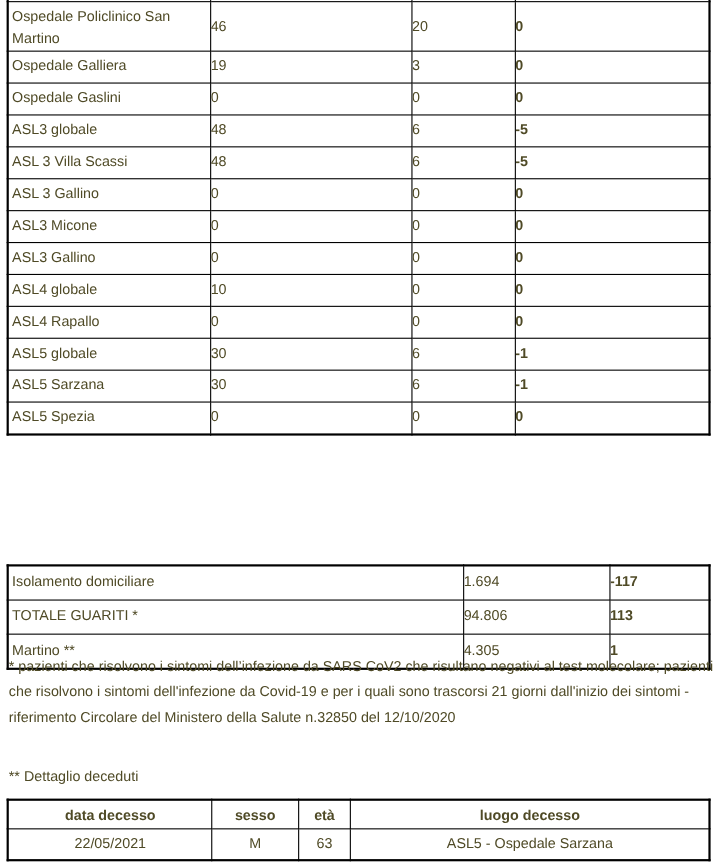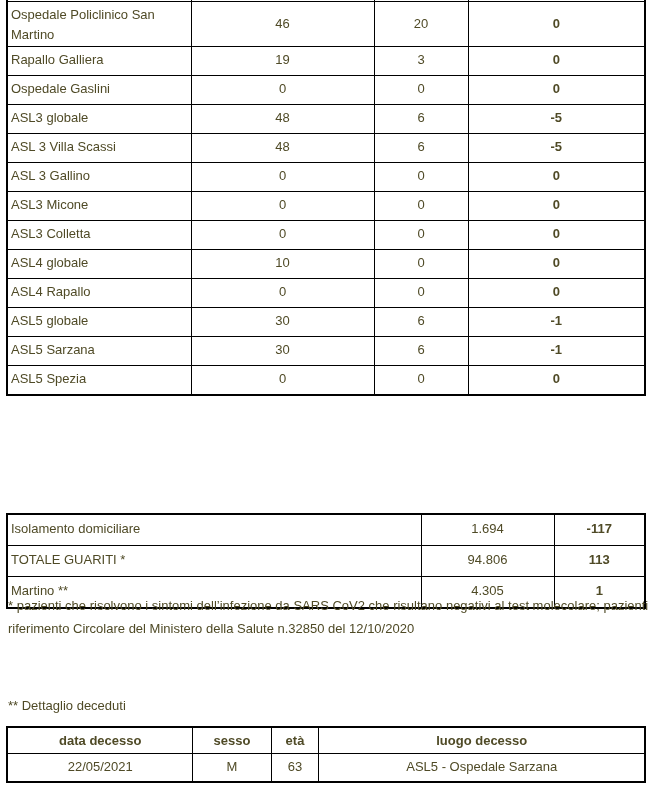--- a/index.html
+++ b/index.html
@@ -17,21 +17,21 @@
     border:1px solid #000;
     font-size:13px;
     vertical-align:top;
     padding:3px 2px 0 3px;
     overflow:hidden;
     font-weight:normal;
     text-align:left;
     line-height:20px;
     word-wrap:break-word;
   }
-  .num { text-align:center; padding-left:0; padding-right:0; }
+  .num { text-align:left; padding-left:0; padding-right:0; }
   .bold { font-weight:bold; }
 
   
   #t1 { left:6px; top:-25px; width:638px; }
   #t1 td { height:25px; }
   #t1 tr.stub td { height:21px; }
   #t1 tr.first td { height:41px; }
   #t1 tr.first td.num { vertical-align:middle; padding-top:0; }
 
   
@@ -70,21 +70,21 @@
     <td></td>
     <td></td>
   </tr>
   <tr class="first">
     <td>Ospedale Policlinico San Martino</td>
     <td class="num">46</td>
     <td class="num">20</td>
     <td class="num bold">0</td>
   </tr>
   <tr>
-    <td>Rapallo Galliera</td>
+    <td>Ospedale Galliera</td>
     <td class="num">19</td>
     <td class="num">3</td>
     <td class="num bold">0</td>
   </tr>
   <tr>
     <td>Ospedale Gaslini</td>
     <td class="num">0</td>
     <td class="num">0</td>
     <td class="num bold">0</td>
   </tr>
@@ -106,21 +106,21 @@
     <td class="num">0</td>
     <td class="num bold">0</td>
   </tr>
   <tr>
     <td>ASL3 Micone</td>
     <td class="num">0</td>
     <td class="num">0</td>
     <td class="num bold">0</td>
   </tr>
   <tr>
-    <td>ASL3 Colletta</td>
+    <td>ASL3 Gallino</td>
     <td class="num">0</td>
     <td class="num">0</td>
     <td class="num bold">0</td>
   </tr>
   <tr>
     <td>ASL4 globale</td>
     <td class="num">10</td>
     <td class="num">0</td>
     <td class="num bold">0</td>
   </tr>
@@ -171,20 +171,21 @@
   <tr>
     <td>Martino **</td>
     <td class="num">4.305</td>
     <td class="num bold">1</td>
   </tr>
 </tbody>
   </table>
 
 <div class="footnote">
   <div>* pazienti che risolvono i sintomi dell’infezione da SARS CoV2 che risultano negativi al test molecolare; pazienti</div>
+  <div>che risolvono i sintomi dell'infezione da Covid-19 e per i quali sono trascorsi 21 giorni dall'inizio dei sintomi -</div>
   <div>riferimento Circolare del Ministero della Salute n.32850 del 12/10/2020</div>
 </div>
 
 <div class="dettaglio">** Dettaglio deceduti</div>
 
 <table id="t3">
   <colgroup>
     <col style="width:185px">
       <col style="width:79px">
       <col style="width:47px">

